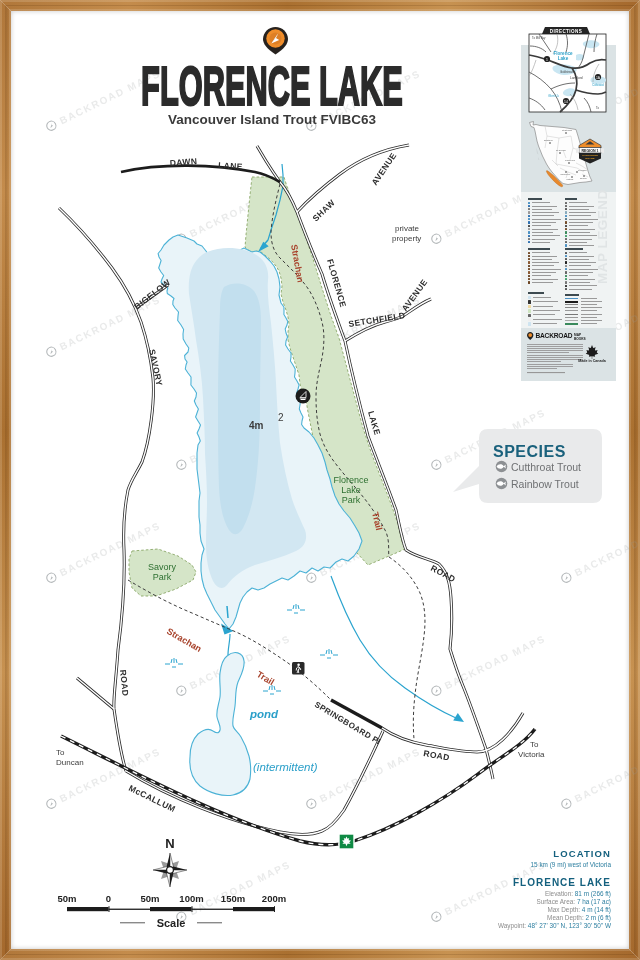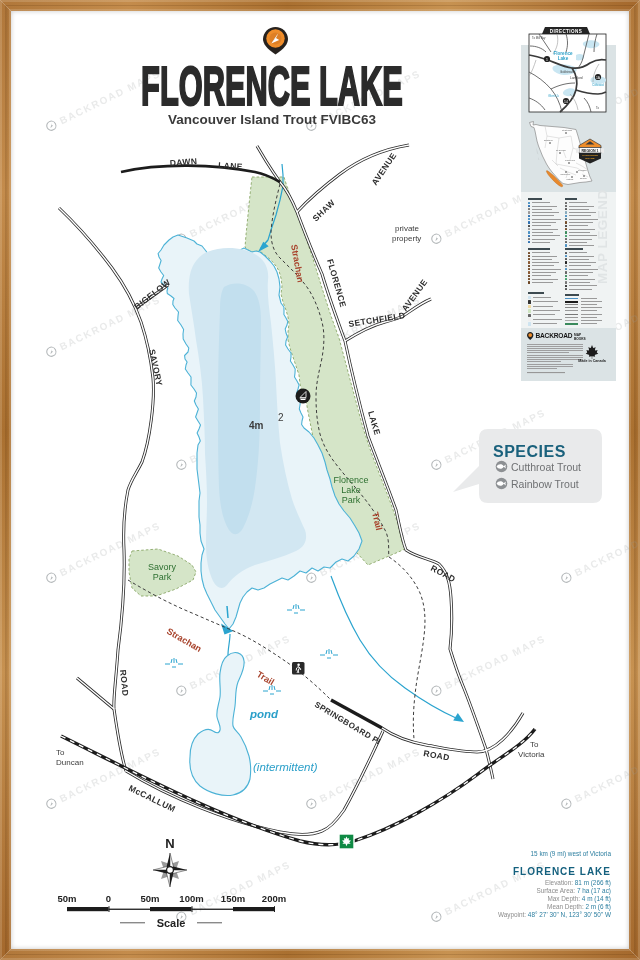--- a/index.html
+++ b/index.html
@@ -596,20 +596,21 @@
 <rect x="53.5" y="16.2" width="1" height="5.8" fill="#1c1c1c"></rect>
 <rect x="136.5" y="16.2" width="1" height="5.8" fill="#1c1c1c"></rect>
 <rect x="219" y="16.2" width="1" height="5.8" fill="#1c1c1c"></rect>
 </g>
 <text x="116" y="37" font-size="11" font-weight="bold" fill="#222" text-anchor="middle" font-family="Liberation Sans, sans-serif">Scale</text>
 <rect x="65" y="32" width="25" height="1.4" fill="#8a8a8a"></rect>
 <rect x="142" y="32" width="25" height="1.4" fill="#8a8a8a"></rect>
 </svg>
 
 <div style="position:absolute;left:380px;top:848px;width:231px;text-align:right;font-family:'Liberation Sans',sans-serif;">
+<div style="font-size:9.5px;font-weight:bold;color:#14607e;letter-spacing:1.1px;">LOCATION</div>
 <div style="font-size:6.4px;color:#2d7fa0;margin-top:2px;">15 km (9 mi) west of Victoria</div>
 <div style="font-size:10px;font-weight:bold;color:#14607e;letter-spacing:1px;margin-top:9px;">FLORENCE LAKE</div>
 <div style="font-size:6.4px;line-height:8px;margin-top:2px;color:#2d7fa0;">
 <div><span style="color:#8c8c8c;">Elevation:</span> 81 m (266 ft)</div>
 <div><span style="color:#8c8c8c;">Surface Area:</span> 7 ha (17 ac)</div>
 <div><span style="color:#8c8c8c;">Max Depth:</span> 4 m (14 ft)</div>
 <div><span style="color:#8c8c8c;">Mean Depth:</span> 2 m (6 ft)</div>
 <div><span style="color:#8c8c8c;">Waypoint:</span> 48° 27' 30" N, 123° 30' 50" W</div>
 </div>
 </div>

